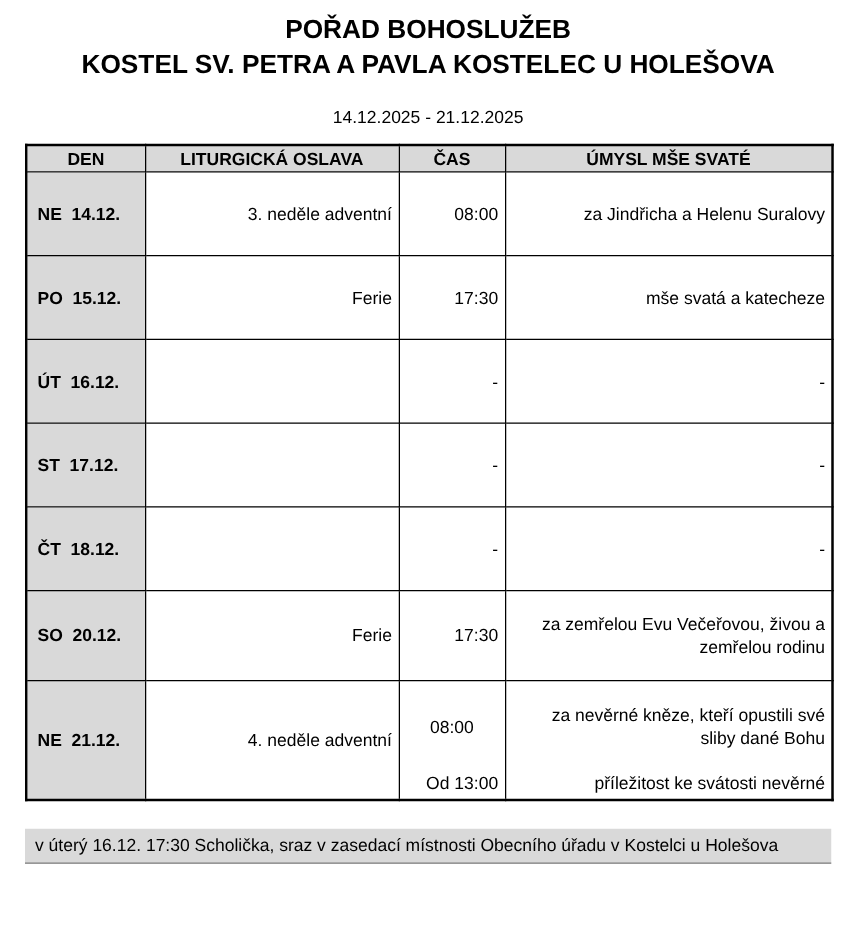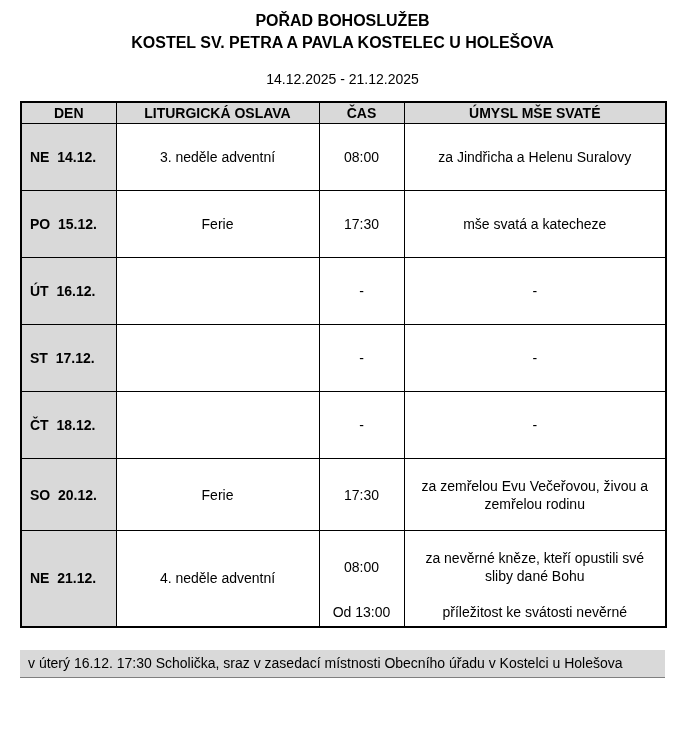--- a/index.html
+++ b/index.html
@@ -15,21 +15,21 @@
     color: #000;
   }
   .page {
     width: 685px;
     min-height: 756px;
     padding: 10px 20px 8px 20px;
   }
   
   .doc-header { text-align: center; margin-bottom: 14px; }
   .doc-title {
-    font-size: 16px;
+    font-size: 21px;
     font-weight: bold;
     line-height: 1.35;
   }
   .doc-dates {
     font-size: 14px;
     margin-top: 18px;
   }
   
   table.schedule {
     border-collapse: collapse;
@@ -59,21 +59,21 @@
   .schedule td.den {
     background: var(--shade);
     font-weight: bold;
     text-align: left;
     padding-left: 8px;
     white-space: pre;
   }
   .r-std td  { height: 67px; }
   .r-so td   { height: 72px; }
   .r-tall td { height: 96px; }
-  .schedule td { line-height: 1.3; }
+  .schedule td { line-height: 1.3; text-align: right; }
   
   td.stacked { padding: 4px 5px; }
   .vstack {
     display: flex;
     flex-direction: column;
     justify-content: space-between;
     align-items: stretch;
     min-height: 86px;
   }
   .vstack .stack-top {

